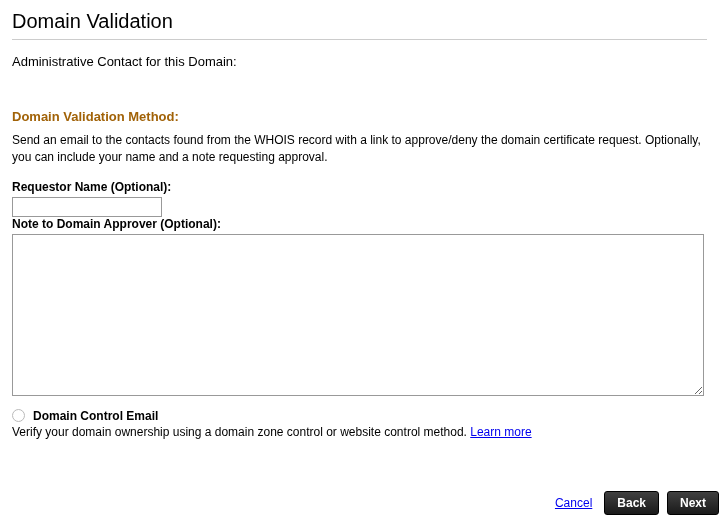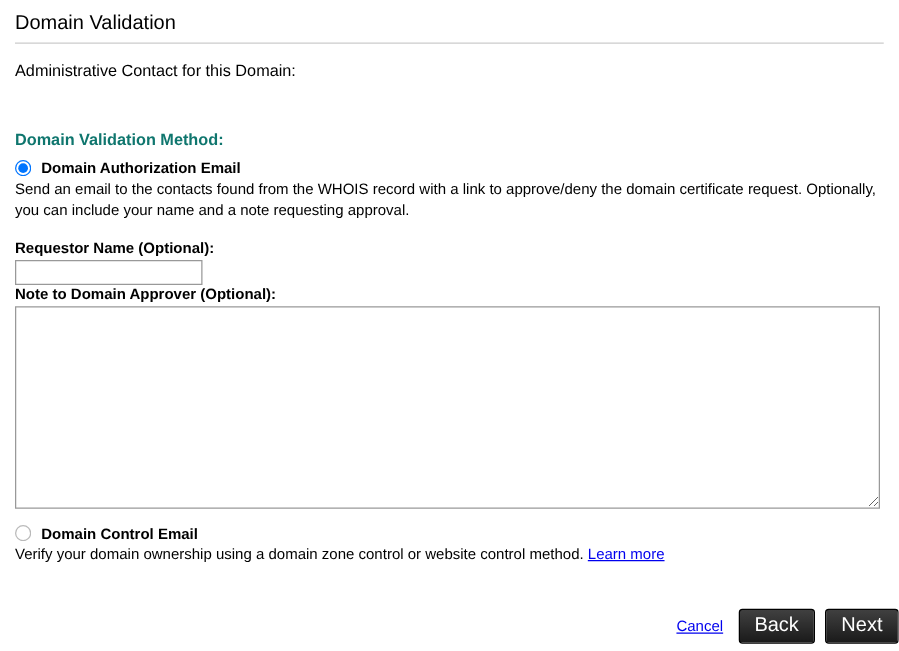--- a/index.html
+++ b/index.html
@@ -12,37 +12,37 @@
       font-size: 12px;
       background: #ffffff;
       width: 719px;
       height: 521px;
       position: relative;
     }
     .container {
       padding: 10px 12px;
     }
     .page-title {
-      font-size: 16px;
+      font-size: 20px;
       font-weight: normal;
       color: #000;
       padding-bottom: 6px;
       border-bottom: 1px solid #cccccc;
       margin-bottom: 14px;
     }
     .section-heading {
       font-size: 13px;
       font-weight: normal;
       color: #000;
       margin-bottom: 40px;
     }
     .method-heading {
       font-size: 13px;
       font-weight: bold;
-      color: #0f766e;
+      color: #a16207;
       margin-bottom: 8px;
     }
     .radio-group {
       margin-bottom: 14px;
     }
     .radio-line {
       display: flex;
       align-items: center;
       gap: 8px;
       margin-bottom: 2px;
@@ -120,41 +120,37 @@
       cursor: pointer;
       font-size: 12px;
       margin-right: 4px;
     }
     .btn {
       background: linear-gradient(to bottom, #404040, #1a1a1a);
       color: #fff;
       border: 1px solid #000;
       border-radius: 3px;
       padding: 4px 12px;
-      font-size: 16px;
-      font-weight: normal;
+      font-size: 12px;
+      font-weight: bold;
       cursor: pointer;
       font-family: Arial, Helvetica, sans-serif;
     }
   </style>
 </head>
 <body>
 
 <div class="container">
   <h1 class="page-title">Domain Validation</h1>
 
   <div class="section-heading">Administrative Contact for this Domain:</div>
 
   <div class="method-heading">Domain Validation Method:</div>
 
   <div class="radio-group">
-    <div class="radio-line">
-      <input type="radio" name="method" checked="" style="">
-      <span class="radio-label">Domain Authorization Email</span>
-    </div>
     <div class="radio-desc">Send an email to the contacts found from the WHOIS record with a link to approve/deny the domain certificate request. Optionally, you can include your name and a note requesting approval.</div>
   </div>
 
   <div class="field-label">Requestor Name (Optional):</div>
   <input type="text" class="text-input" value="" style="">
 
   <div class="field-label">Note to Domain Approver (Optional):</div>
   <textarea class="textarea-input" style=""></textarea>
 
   <div class="radio-group-2">

